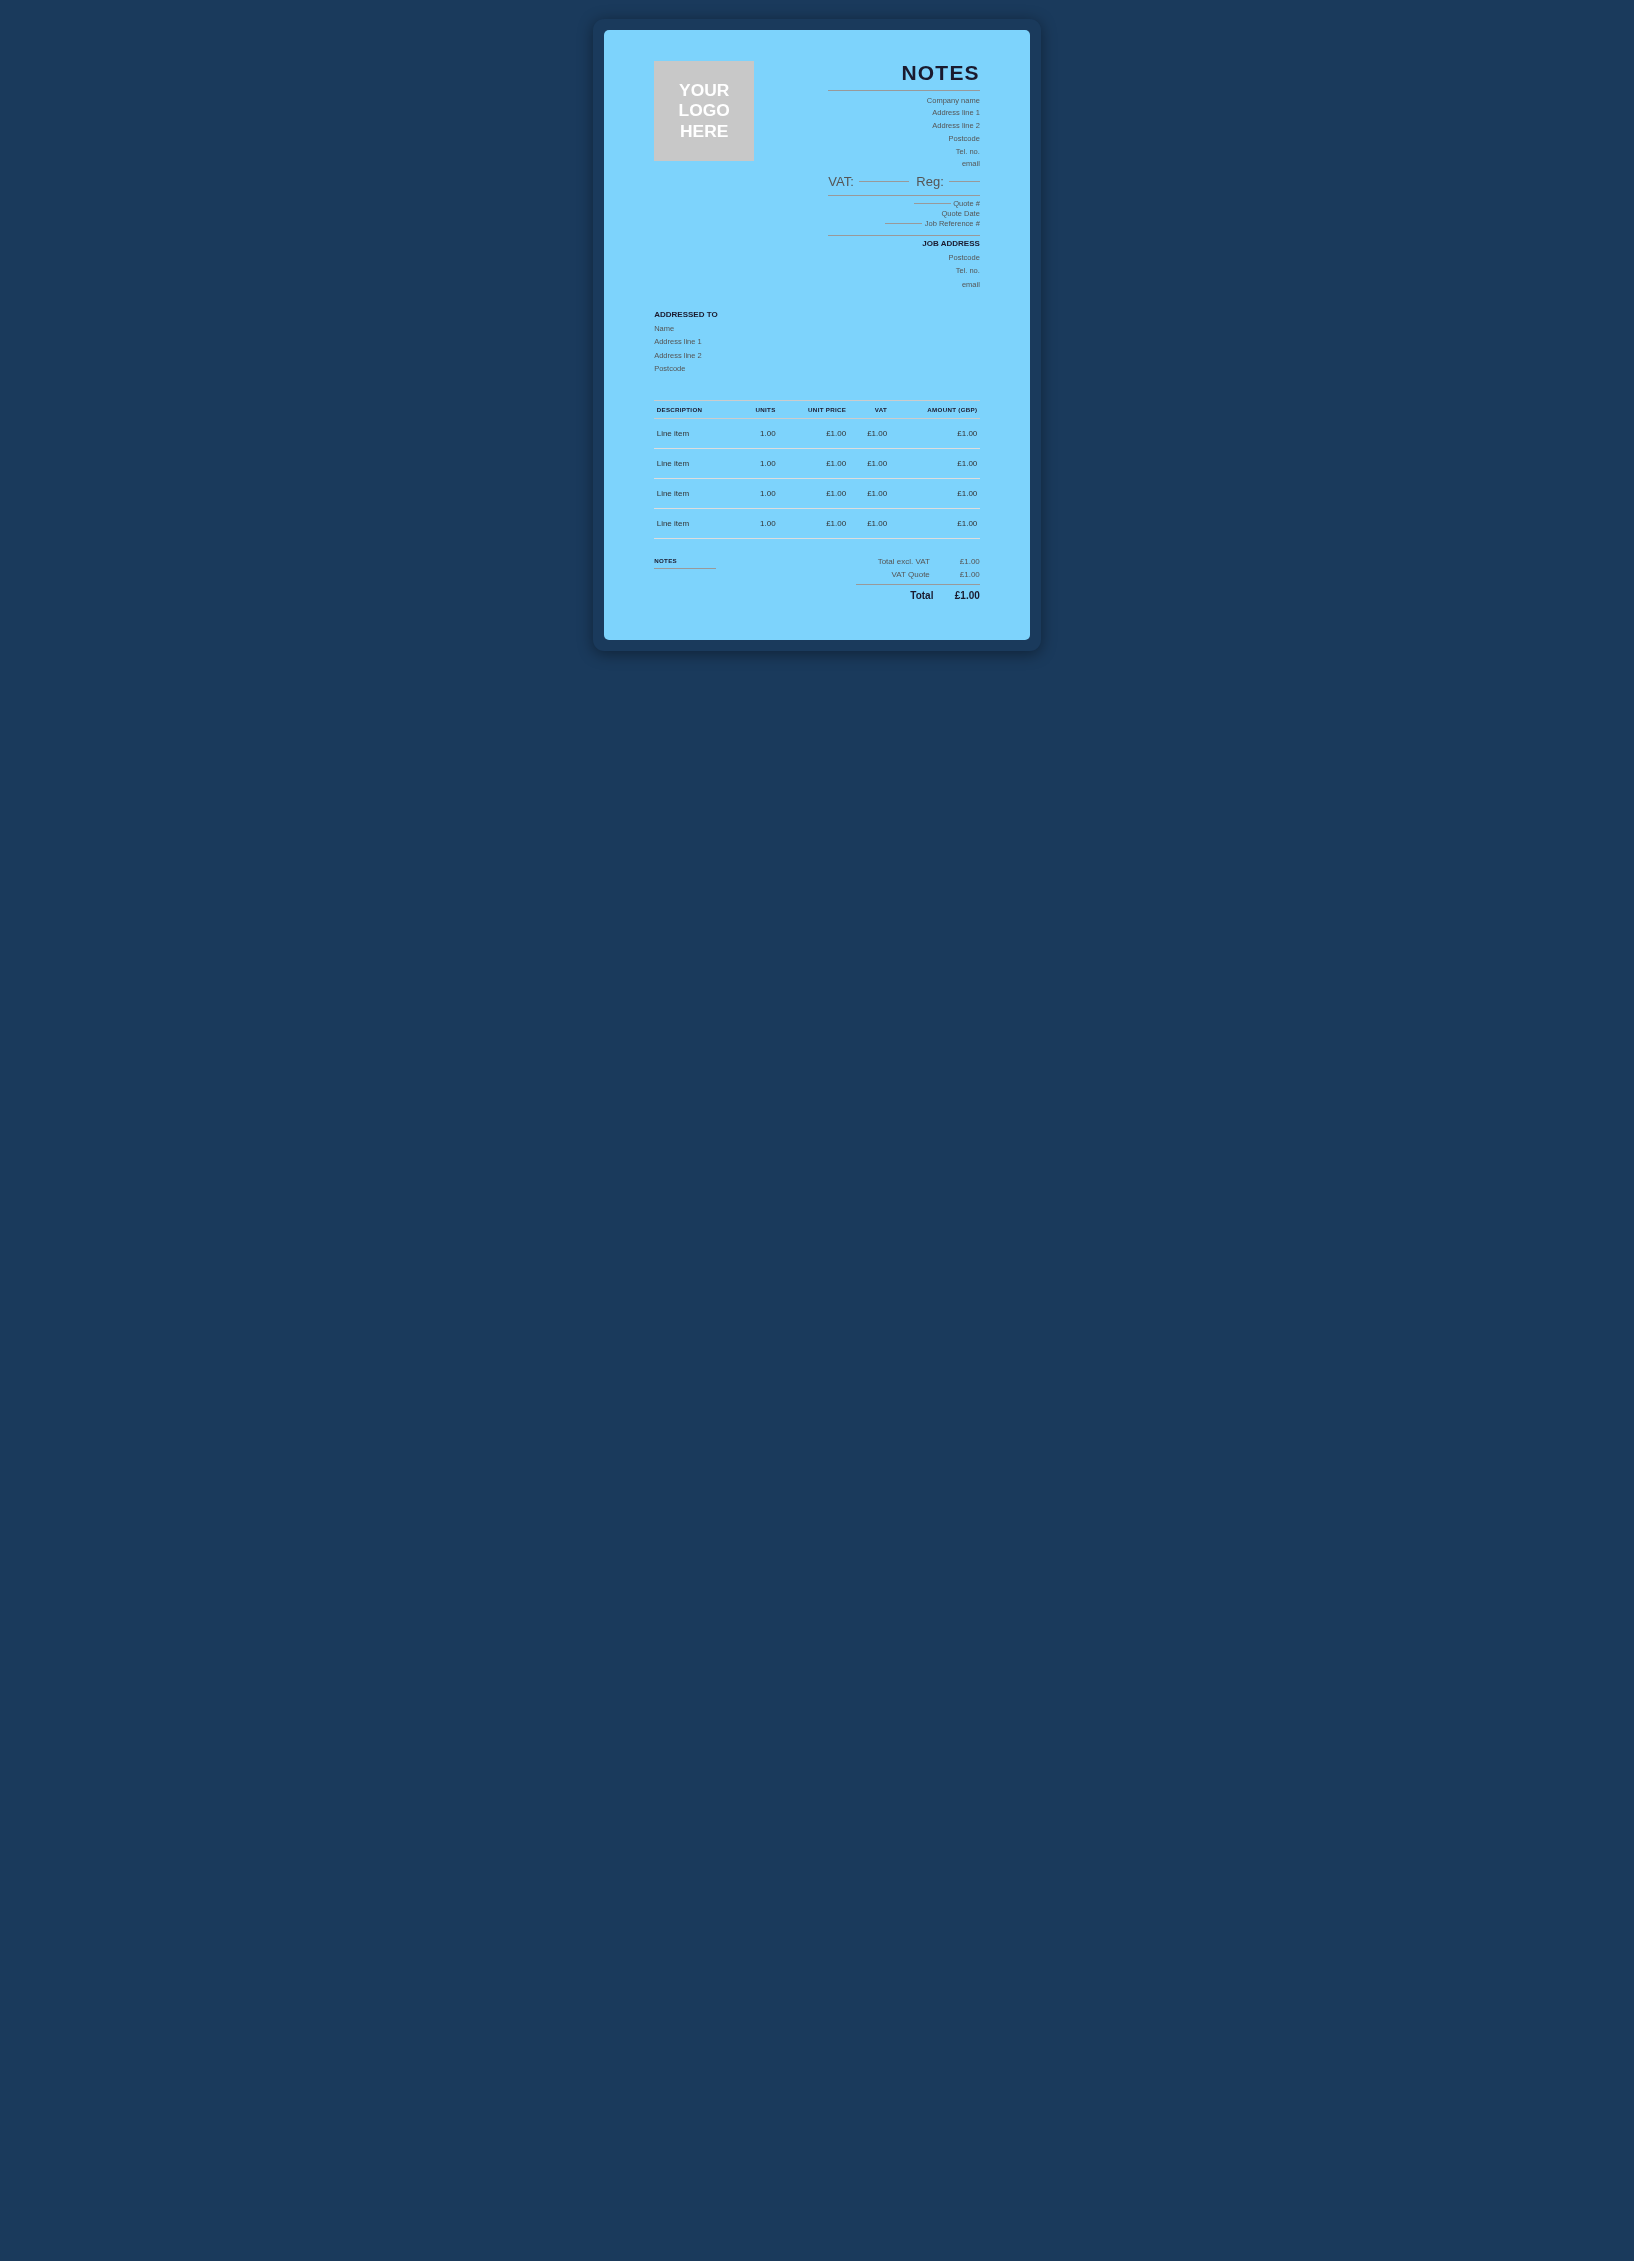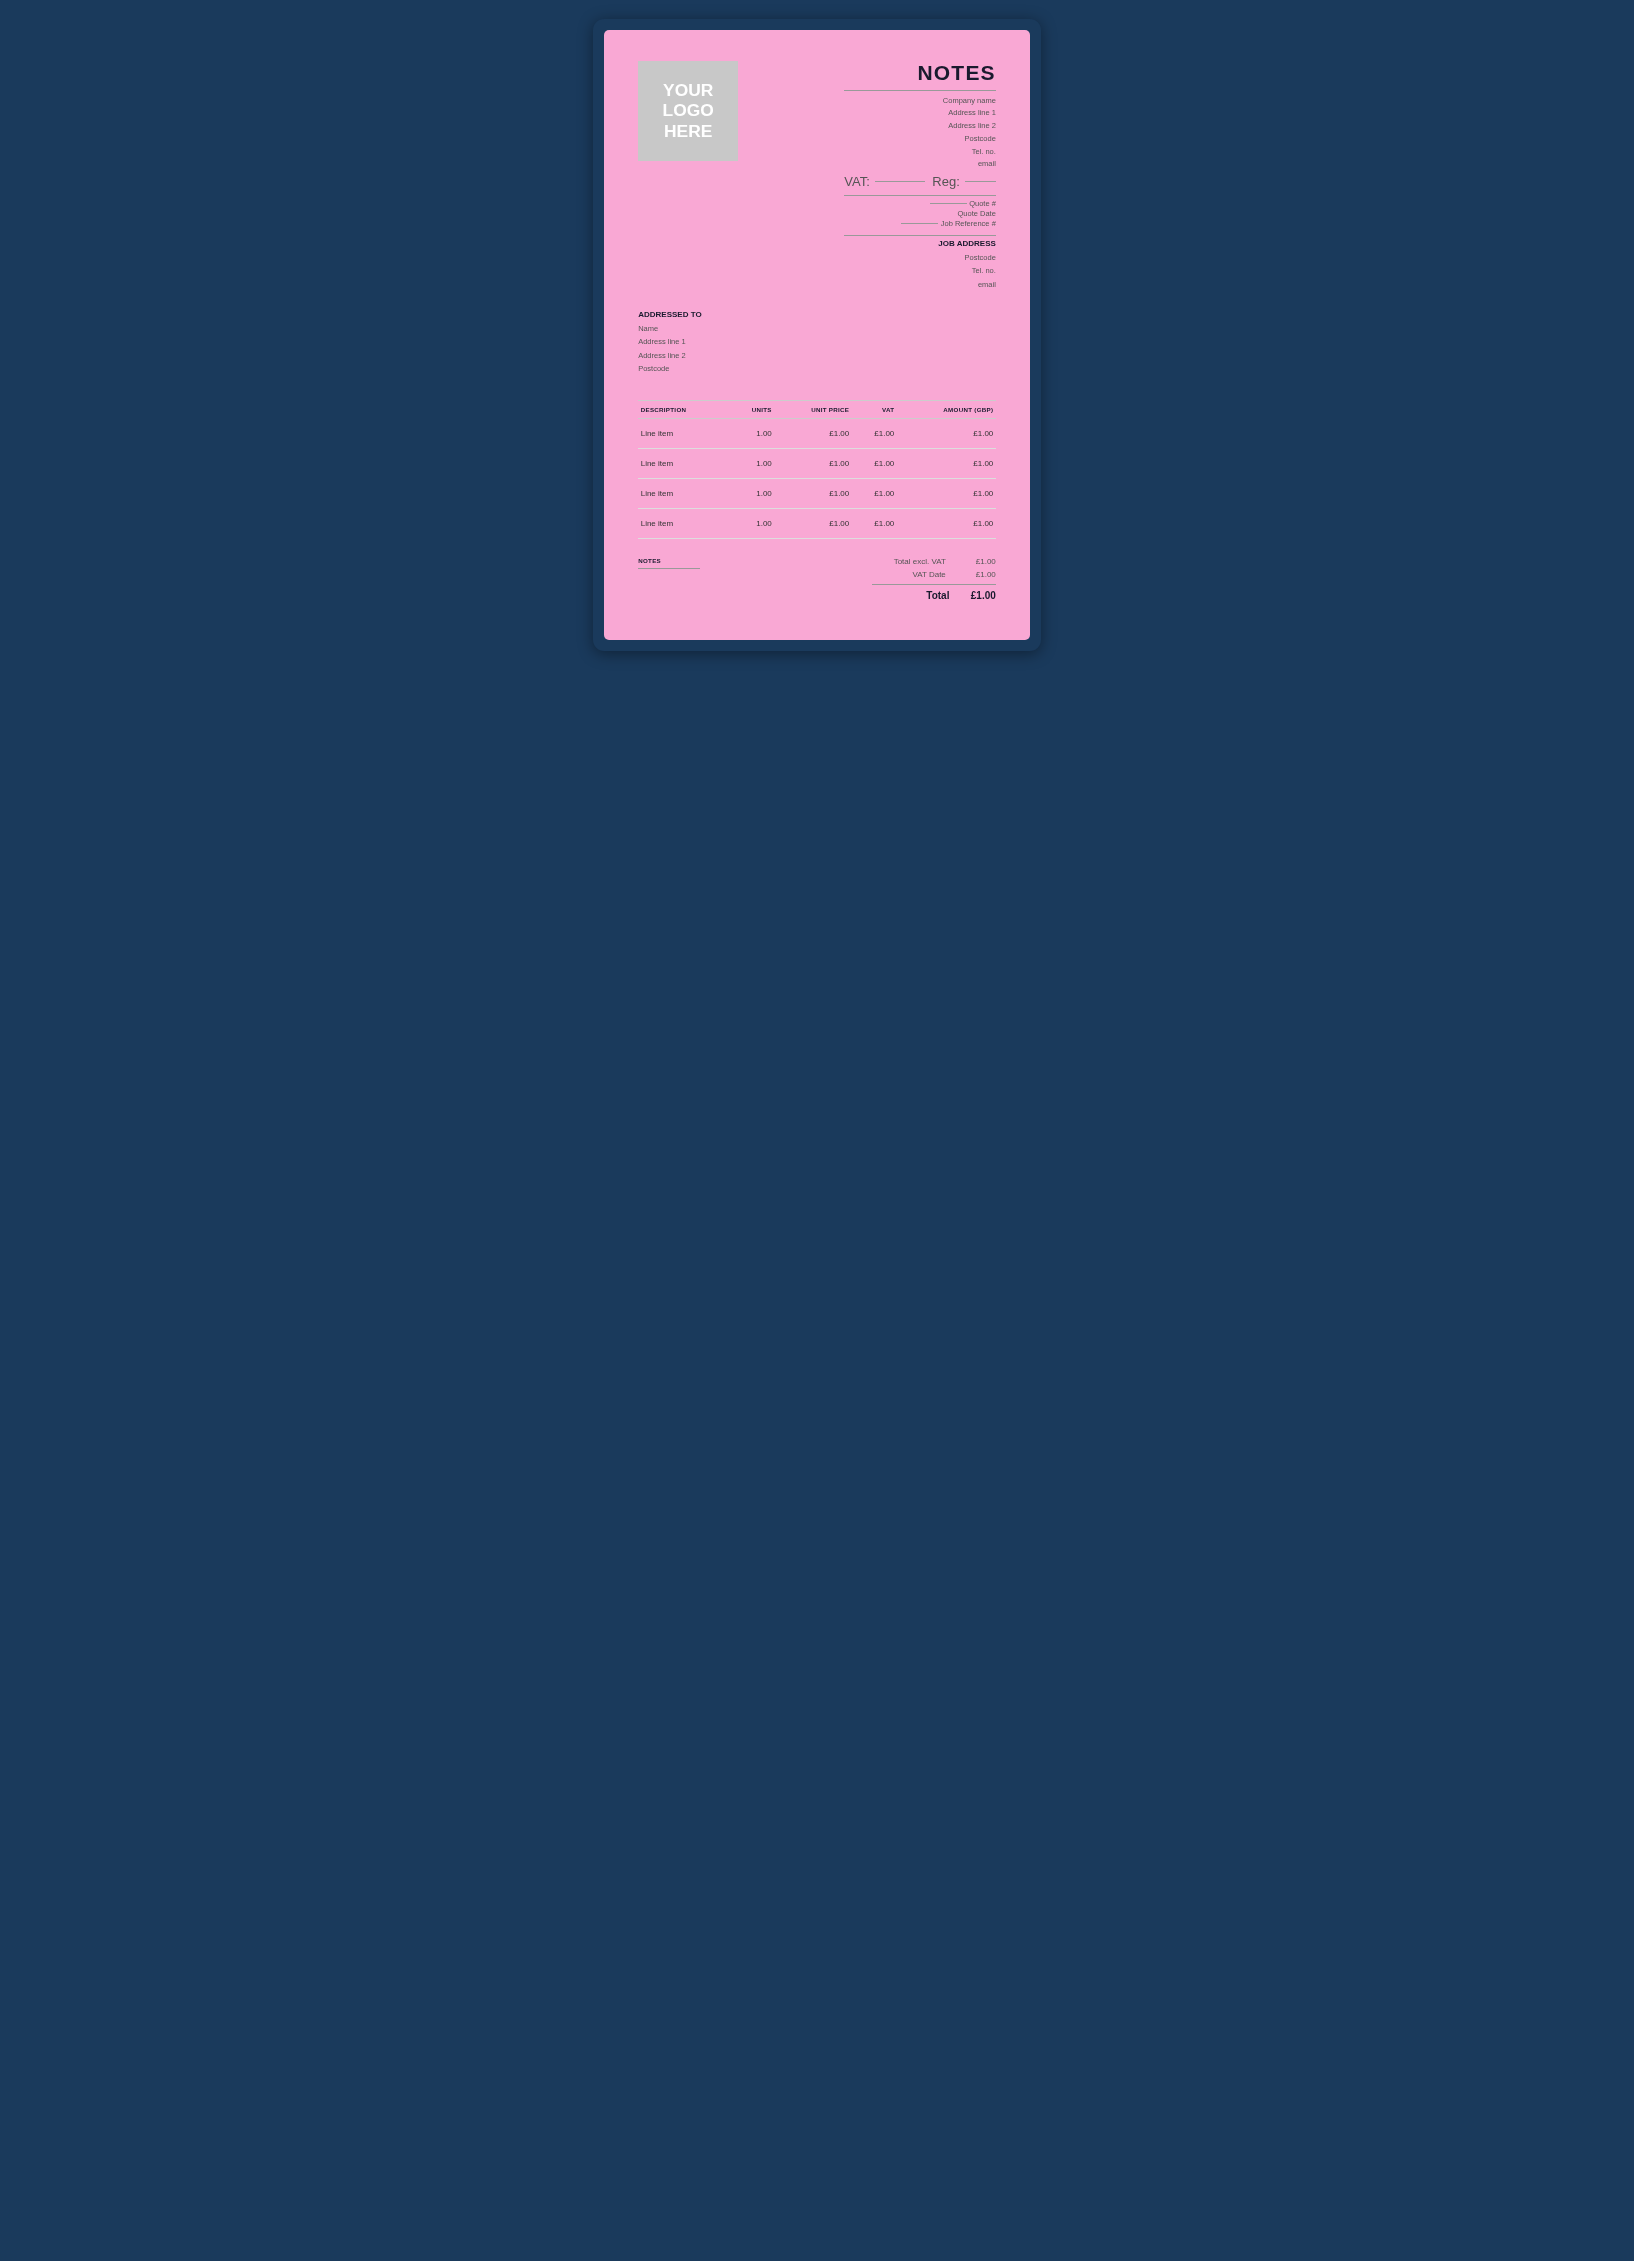--- a/index.html
+++ b/index.html
@@ -20,23 +20,23 @@
 
     .page-container {
       background: #1a3a5c;
       border-radius: 11.2px;
       padding: 11.2px;
       width: 448px;
       box-shadow: 0 2.5px 15px rgba(0,0,0,0.4);
     }
 
     .document {
-      background: #f9a8d4;
+      background: #7dd3fc;
       border-radius: 5px;
-      padding: 31px 34px;
+      padding: 31px 50px;
       min-height: 610px;
     }
 
     
     .header {
       display: flex;
       justify-content: space-between;
       align-items: flex-start;
       margin-bottom: 18.7px;
     }
@@ -402,21 +402,21 @@
         <div class="notes-label">NOTES</div>
         <span class="notes-line"></span>
       </div>
 
       <div class="totals-section">
         <div class="totals-row">
           <span>Total excl. VAT</span>
           <span class="amount">£1.00</span>
         </div>
         <div class="totals-row">
-          <span>VAT Date</span>
+          <span>VAT Quote</span>
           <span class="amount">£1.00</span>
         </div>
         <hr class="totals-divider">
         <div class="total-row">
           <span>Total</span>
           <span class="amount">£1.00</span>
         </div>
       </div>
     </div>
 

